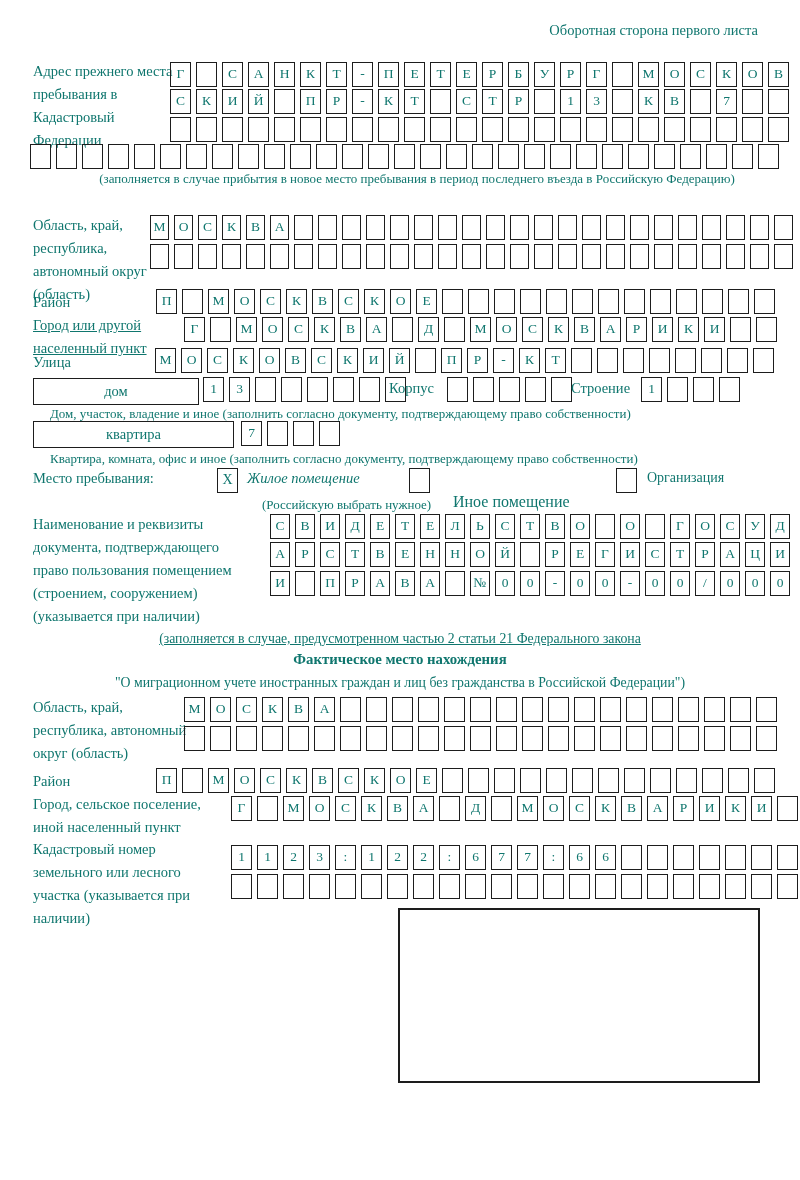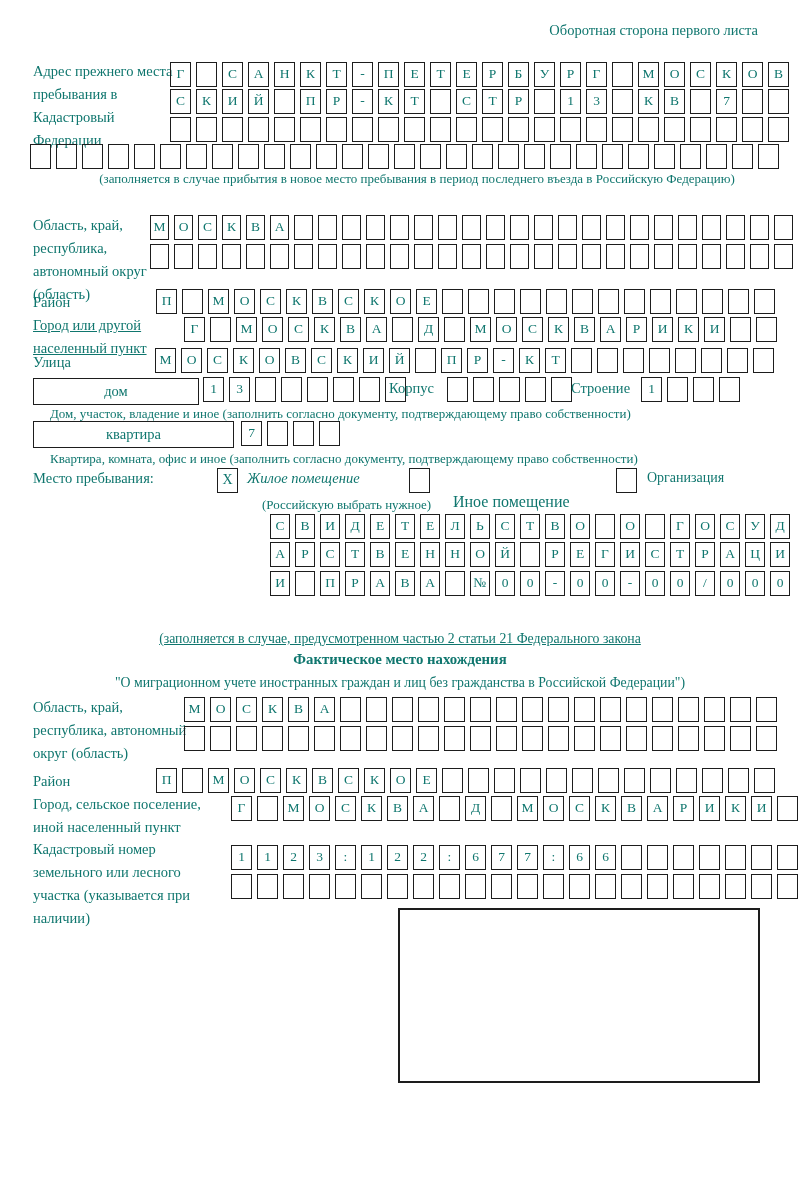--- a/index.html
+++ b/index.html
@@ -393,20 +393,21 @@
 
   <div class="abs lbl-mesto">Место пребывания:</div>
   <div class="abs chk chk1">X</div>
   <div class="abs optlbl1">Жилое помещение</div>
   <div class="abs chk chk2"></div>
   <div class="abs optlbl2">Иное помещение</div>
   <div class="abs chk chk3"></div>
   <div class="abs optlbl3">Организация</div>
   <div class="abs cap cap-mesto">(Российскую выбрать нужное)</div>
 
+  <div class="abs lbl lbl-doc">Наименование и реквизиты документа, подтверждающего право пользования помещением (строением, сооружением) (указывается при наличии)</div>
   <div class="cellrow r-doc0" data-cells="section2.doc.rows.0" data-cellsize="d">
       <span class="cell">С</span>
       <span class="cell">В</span>
       <span class="cell">И</span>
       <span class="cell">Д</span>
       <span class="cell">Е</span>
       <span class="cell">Т</span>
       <span class="cell">Е</span>
       <span class="cell">Л</span>
       <span class="cell">Ь</span>

